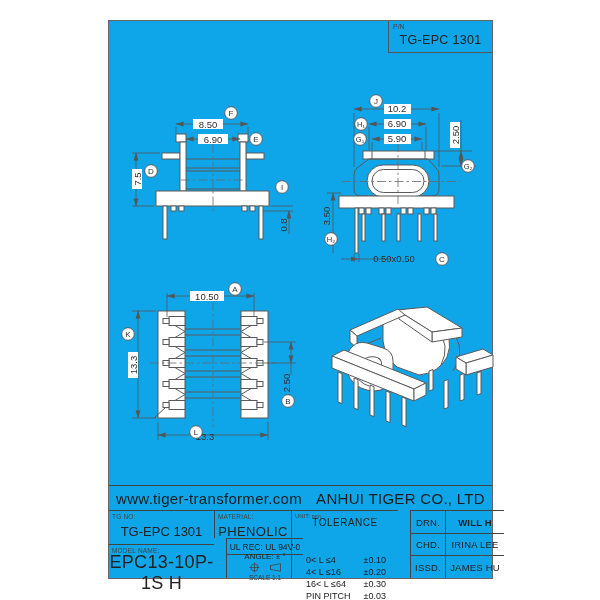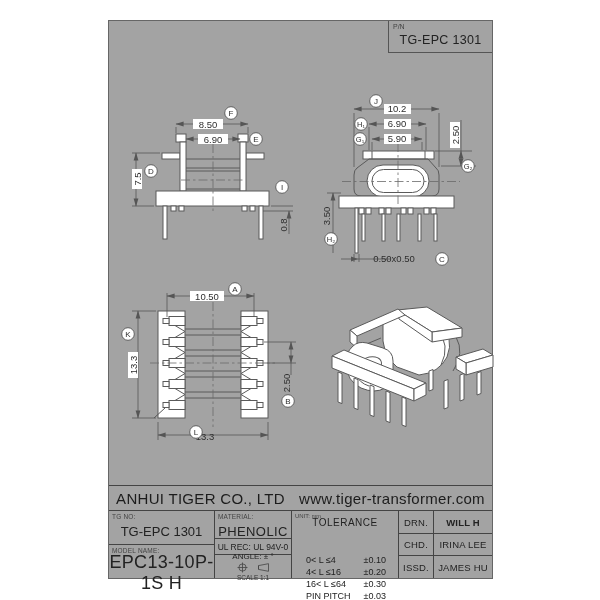--- a/index.html
+++ b/index.html
@@ -1,17 +1,17 @@
 <!DOCTYPE html>
 <html><head>
 <meta charset="utf-8">
 <style>
   html,body{margin:0;padding:0;background:#fff;}
   body{width:600px;height:600px;position:relative;font-family:"Liberation Sans","DejaVu Sans",sans-serif;color:#222;}
-  .frame{position:absolute;left:108px;top:20px;width:383px;height:557px;border:1px solid #666;background:#a3a3a3;}
+  .frame{position:absolute;left:108px;top:20px;width:383px;height:557px;border:1px solid #666;background:#0ea5e9;}
 
   
   .pn{position:absolute;right:0;top:0;width:103px;height:31px;border-left:1px solid #555;border-bottom:1px solid #555;}
   .pn-label{position:absolute;left:4px;top:2px;font-size:7px;color:#444;}
   .pn-value{position:absolute;left:0;right:0;top:12px;text-align:center;font-size:12.5px;letter-spacing:.3px;color:#222;}
 
   
   .view{position:absolute;overflow:visible;}
   .v-front{left:20px;top:75px;width:170px;height:150px;}
   .v-side{left:210px;top:70px;width:165px;height:177px;}
@@ -38,21 +38,21 @@
 
   
   .tb{position:absolute;left:0;right:0;top:489px;height:68px;font-size:9px;}
   .cell{position:absolute;border-left:1px solid #444;border-top:1px solid #444;box-sizing:border-box;}
   .c0{border-left:none;}
   .tiny{position:absolute;left:3px;top:2px;font-size:6.5px;color:#444;letter-spacing:.2px;}
   .cval{position:absolute;left:0;right:0;text-align:center;}
   .tgv{top:13px;font-size:13px;}
   .mdv{top:7px;font-size:18px;letter-spacing:.3px;}
   .matv{top:13px;font-size:13px;letter-spacing:.4px;}
-  .ctr{display:flex;align-items:center;justify-content:center;}
+  .ctr{display:flex;align-items:center;justify-content:center;margin-left:12px;}
   .ul{font-size:8.5px;}
   .ang{flex-direction:column;font-size:8px;gap:0px;}
   .ang .icons{display:flex;gap:9px;align-items:center;margin:1px 0;}
   .scale{font-size:6.5px;color:#333;}
   .unit{position:absolute;left:3px;top:2px;font-size:6px;color:#444;}
   .unit b{font-size:5.5px;font-weight:normal;}
   .tol-title{position:absolute;left:0;right:0;top:6px;text-align:center;font-size:10px;letter-spacing:.5px;}
   .tol-rows{position:absolute;left:14px;right:12px;top:19px;margin-top:24px;}
   .tol-row{display:flex;height:12px;line-height:12px;font-size:9px;}
   .tol-row .t{margin-left:auto;}
@@ -359,22 +359,22 @@
       <path d="M413,388 L425,382 L425,394 L413,400 Z"></path>
       <path d="M337,371 l4,1.6 l0,30 l-4,-1.6 Z"></path>
       <path d="M353,377 l4,1.6 l0,30 l-4,-1.6 Z"></path>
       <path d="M369,384 l4,1.6 l0,30 l-4,-1.6 Z"></path>
       <path d="M385,390 l4,1.6 l0,30 l-4,-1.6 Z"></path>
       <path d="M401,396 l4,1.6 l0,28 l-4,-1.6 Z"></path>
     </g>
   </svg>
 
   <div class="company">
+    <span>www.tiger-transformer.com</span>
     <span>ANHUI TIGER CO., LTD</span>
-    <span>www.tiger-transformer.com</span>
   </div>
 
   <div class="tb">
     <div class="cell c0" style="left:0;top:0;width:105px;height:34px;">
       <span class="tiny">TG NO:</span>
       <div class="cval tgv">TG-EPC 1301</div>
     </div>
     <div class="cell c0" style="left:0;top:34px;width:105px;height:34px;">
       <span class="tiny">MODEL NAME:</span>
       <div class="cval mdv">EPC13-10P-1S H</div>

